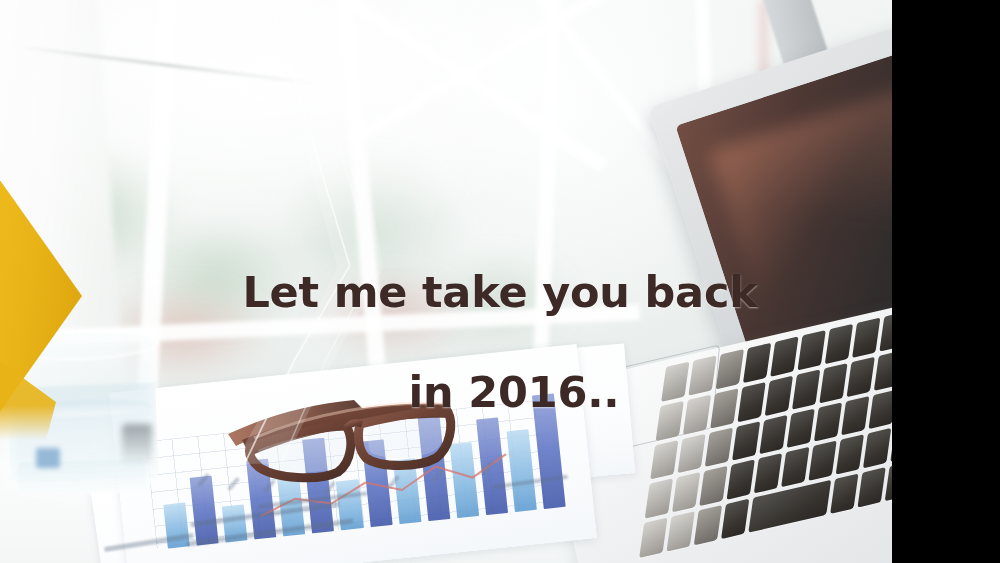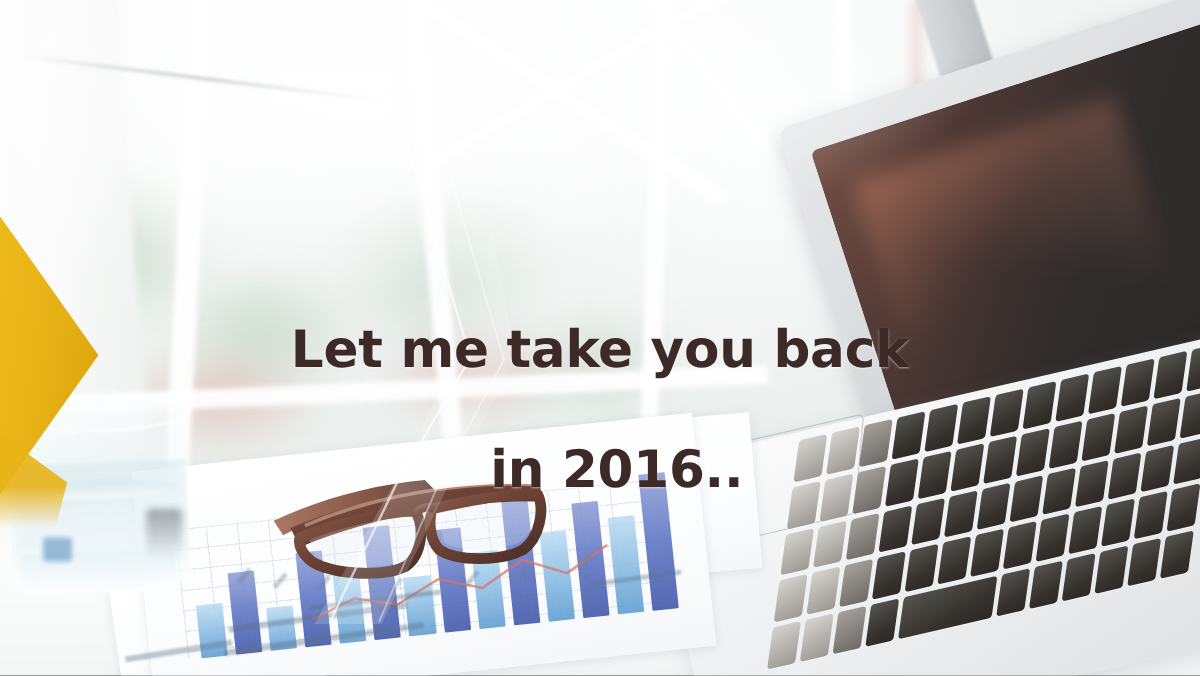--- a/index.html
+++ b/index.html
@@ -7,21 +7,21 @@
     margin: 0;
     padding: 0;
     background: #000;
   }
   body {
     font-family: "Liberation Sans", sans-serif;
   }
 
   #slide {
     position: relative;
-    width: 1000px;
+    width: 892px;
     height: 563px;
     overflow: hidden;
     background: #f3f5f4;
     user-select: none;
   }
 
   
   .photo {
     position: absolute;
     inset: 0;

